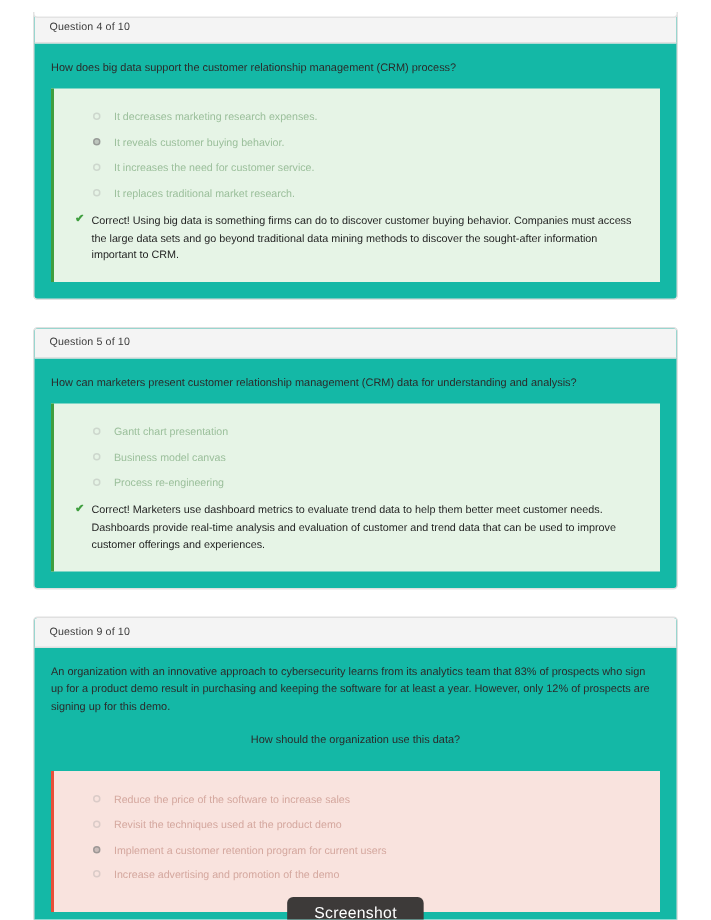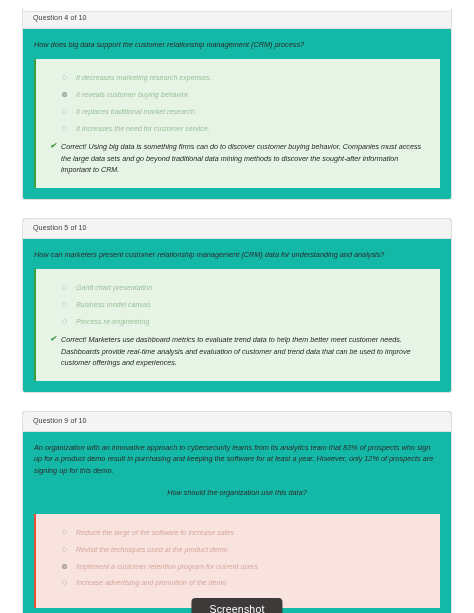--- a/index.html
+++ b/index.html
@@ -46,21 +46,20 @@
     background: #f4f4f4;
     border-bottom: 1px solid #e0e0e0;
     padding: 5px 10px 6px 10px;
     font-size: 7.1px;
     color: #3c3c3c;
     letter-spacing: 0.1px;
   }
 
   .q-body {
     padding: 10px 11px 11px 11px;
-    font-style: italic;
   }
 
   .q-prompt {
     font-size: 7.3px;
     line-height: 1.55;
     color: #2b2b2b;
     margin-bottom: 9px;
   }
 
   .q-prompt.scenario {
@@ -169,25 +168,25 @@
           <li class="option">
             <span class="radio-dot"></span>
             <span>It decreases marketing research expenses.</span>
           </li>
           <li class="option selected">
             <span class="radio-dot"></span>
             <span>It reveals customer buying behavior.</span>
           </li>
           <li class="option">
             <span class="radio-dot"></span>
+            <span>It increases the need for customer service.</span>
+          </li>
+          <li class="option">
+            <span class="radio-dot"></span>
             <span>It replaces traditional market research.</span>
-          </li>
-          <li class="option">
-            <span class="radio-dot"></span>
-            <span>It increases the need for customer service.</span>
           </li>
         </ul>
         <div class="feedback">
           <span class="mark check">✔</span>
           <span class="feedback-text">Correct! Using big data is something firms can do to discover customer buying behavior. Companies must access the large data sets and go beyond traditional data mining methods to discover the sought-after information important to CRM.</span>
         </div>
       </div>
     </div>
   </div>
 
@@ -220,21 +219,21 @@
 
   <div class="question-card">
     <div class="q-header">Question 9 of 10</div>
     <div class="q-body">
       <div class="q-prompt scenario">An organization with an innovative approach to cybersecurity learns from its analytics team that 83% of prospects who sign up for a product demo result in purchasing and keeping the software for at least a year. However, only 12% of prospects are signing up for this demo.</div>
       <div class="q-prompt followup">How should the organization use this data?</div>
       <div class="answer-block incorrect">
         <ul class="options">
           <li class="option">
             <span class="radio-dot"></span>
-            <span>Reduce the large of the software to increase sales</span>
+            <span>Reduce the price of the software to increase sales</span>
           </li>
           <li class="option">
             <span class="radio-dot"></span>
             <span>Revisit the techniques used at the product demo</span>
           </li>
           <li class="option selected">
             <span class="radio-dot"></span>
             <span>Implement a customer retention program for current users</span>
           </li>
           <li class="option">

